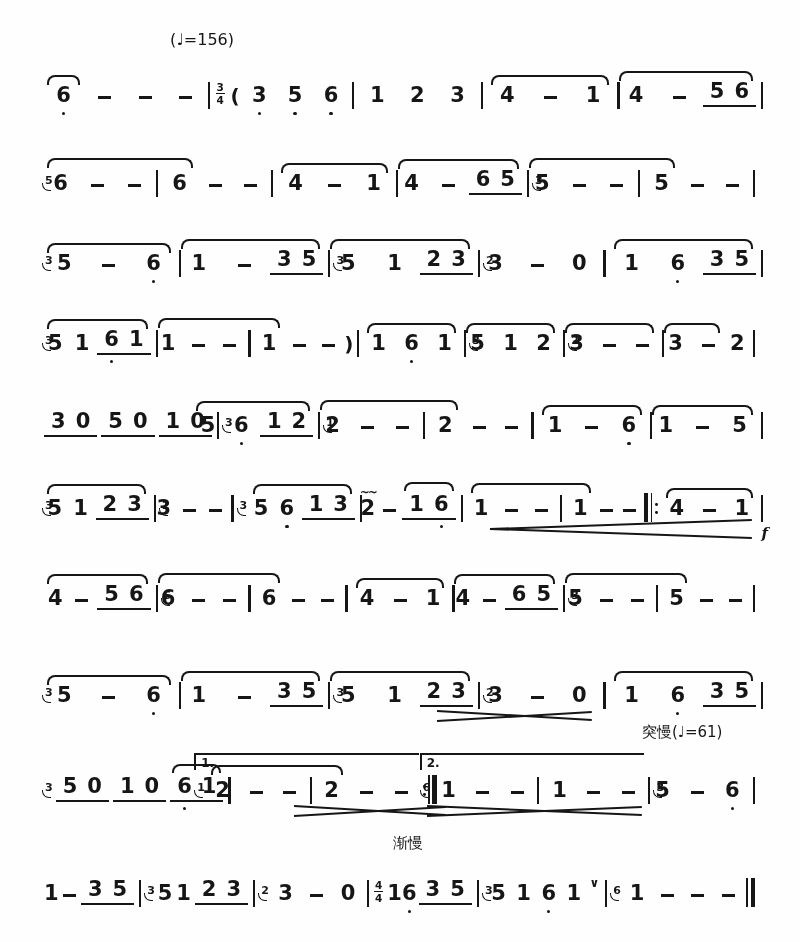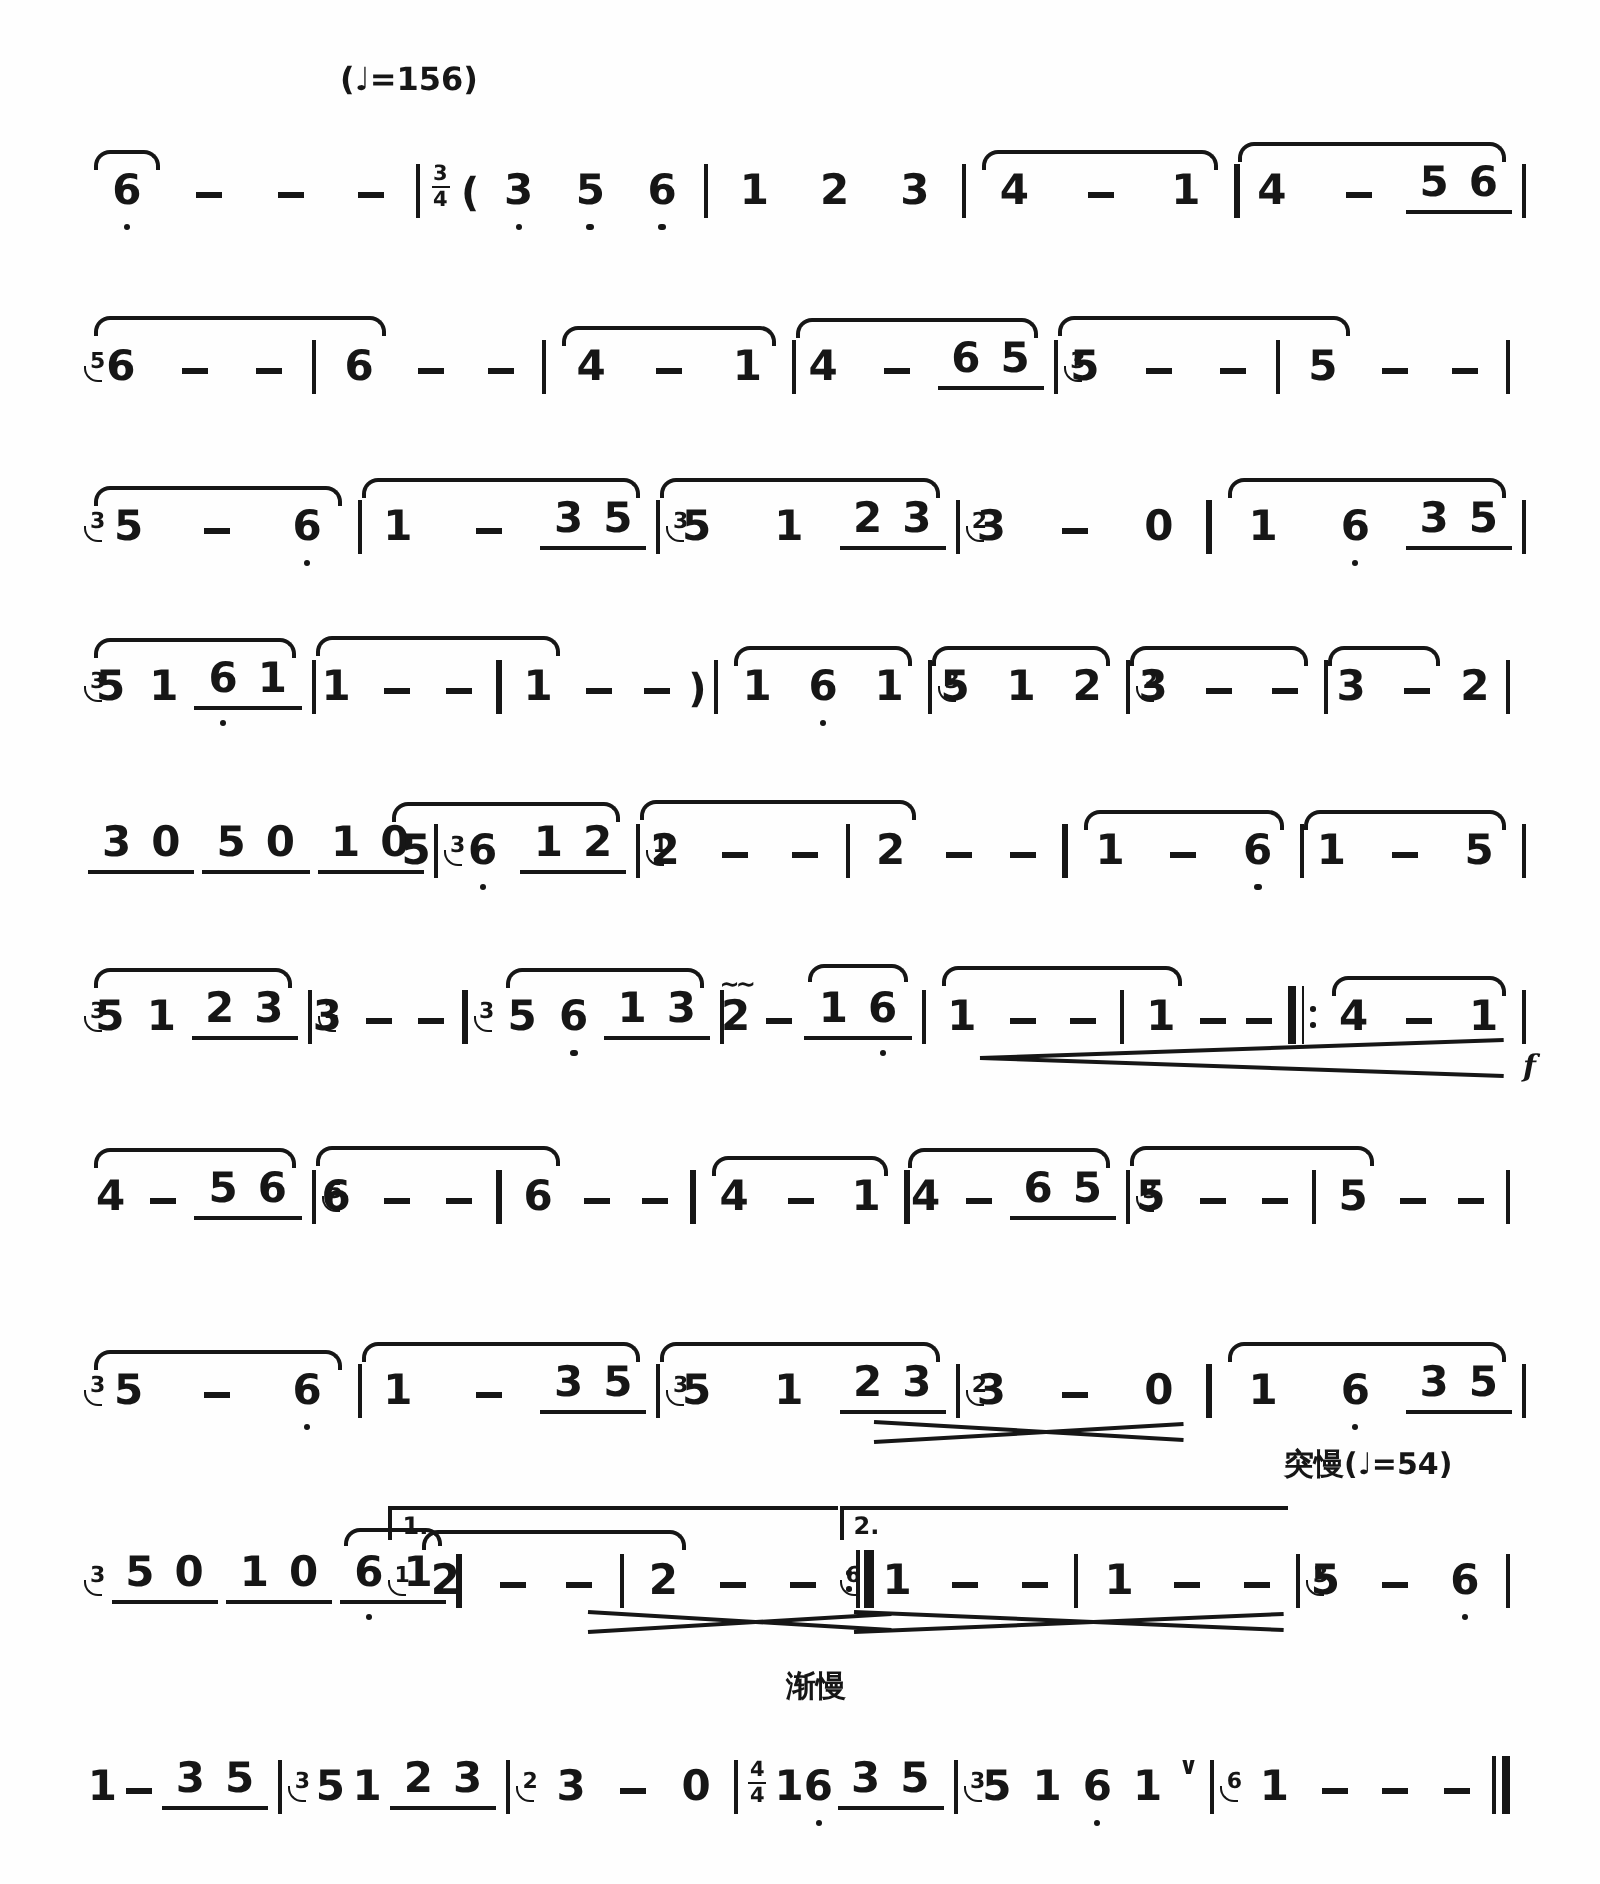--- a/index.html
+++ b/index.html
@@ -41,28 +41,28 @@
   .bn{width:1.8px;height:29px;background:#161616;}
   .cd{display:flex;flex-direction:column;justify-content:center;gap:5px;height:27px;}
   .d1{width:2.8px;height:2.8px;border-radius:50%;background:#161616;}
   .vbr{position:absolute;top:-9px;left:0;right:1px;height:15px;
        border-top:2.2px solid #161616;border-left:2.2px solid #161616;}
   .vlb{position:absolute;top:1px;left:5px;font-size:12px;font-weight:bold;}
   .hp{position:absolute;height:12px;bottom:-15px;}
   .hpl{position:absolute;left:0;width:100%;height:2px;background:#161616;transform-origin:left center;}
   .fdy{position:absolute;right:-16px;bottom:-7px;font-family:"DejaVu Serif",serif;
        font-style:italic;font-weight:bold;font-size:15px;}
-  .tempo{position:absolute;font-weight:bold;font-size:16px;white-space:nowrap;}
+  .tempo{position:absolute;font-weight:normal;font-size:16px;white-space:nowrap;}
 </style>
 </head>
 <body>
 
 <div class="page">
   <div class="tempo" style="left:170px;top:30px;">(♩=156)</div>
-  <div class="tempo" style="left:642px;top:723px;font-size:15px;">突慢(♩=54)</div>
+  <div class="tempo" style="left:642px;top:723px;font-size:15px;">突慢(♩=61)</div>
   <div class="tempo" style="left:393px;top:834px;font-size:15px;">渐慢</div>
   <div id="score">
       <div class="line" style="top: 57px;">
         <div class="grp" style="flex: 1 1 0%;">
           <i class="arc"></i>
           <div class="note">6<i class="dt"></i></div>
         </div>
         <div class="grp" style="flex: 3 1 0%;">
           <div class="dash">
             <i class="dl"></i>

